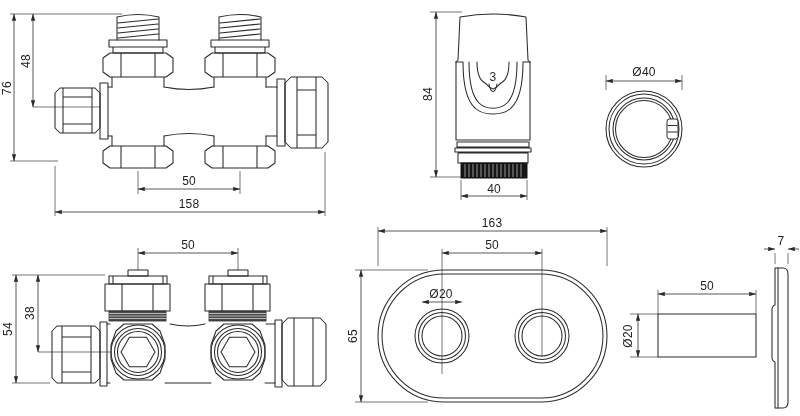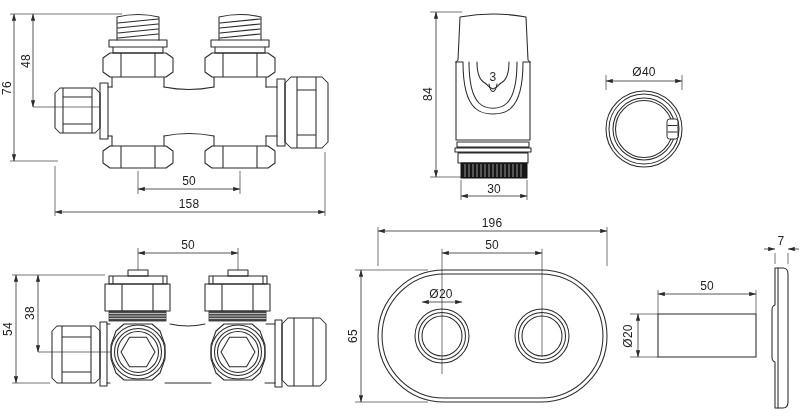--- a/index.html
+++ b/index.html
@@ -163,30 +163,30 @@
     <path class="g" d="M778,268 V408"></path>
   </g>
 </svg>
 
 <span class="dim-label rot" style="left:7px;top:88px">76</span>
 <span class="dim-label rot" style="left:26px;top:61px">48</span>
 <span class="dim-label" style="left:189px;top:181px">50</span>
 <span class="dim-label" style="left:189px;top:204px">158</span>
 
 <span class="dim-label rot" style="left:428px;top:94px">84</span>
-<span class="dim-label" style="left:494px;top:189px">30</span>
+<span class="dim-label" style="left:494px;top:189px">40</span>
 <span class="dim-label setting" style="left:493px;top:77px">3</span>
 
 <span class="dim-label" style="left:644px;top:72px">Ø40</span>
 
 <span class="dim-label rot" style="left:8px;top:329px">54</span>
 <span class="dim-label rot" style="left:30px;top:313px">38</span>
 <span class="dim-label" style="left:188px;top:245px">50</span>
 
-<span class="dim-label" style="left:492px;top:223px">196</span>
+<span class="dim-label" style="left:492px;top:223px">163</span>
 <span class="dim-label" style="left:492px;top:245px">50</span>
 <span class="dim-label" style="left:441px;top:294px">Ø20</span>
 <span class="dim-label rot" style="left:353px;top:336px">65</span>
 
 <span class="dim-label" style="left:781px;top:241px">7</span>
 <span class="dim-label" style="left:707px;top:286px">50</span>
 <span class="dim-label rot" style="left:628px;top:336px">Ø20</span>
 
 </div>
 

